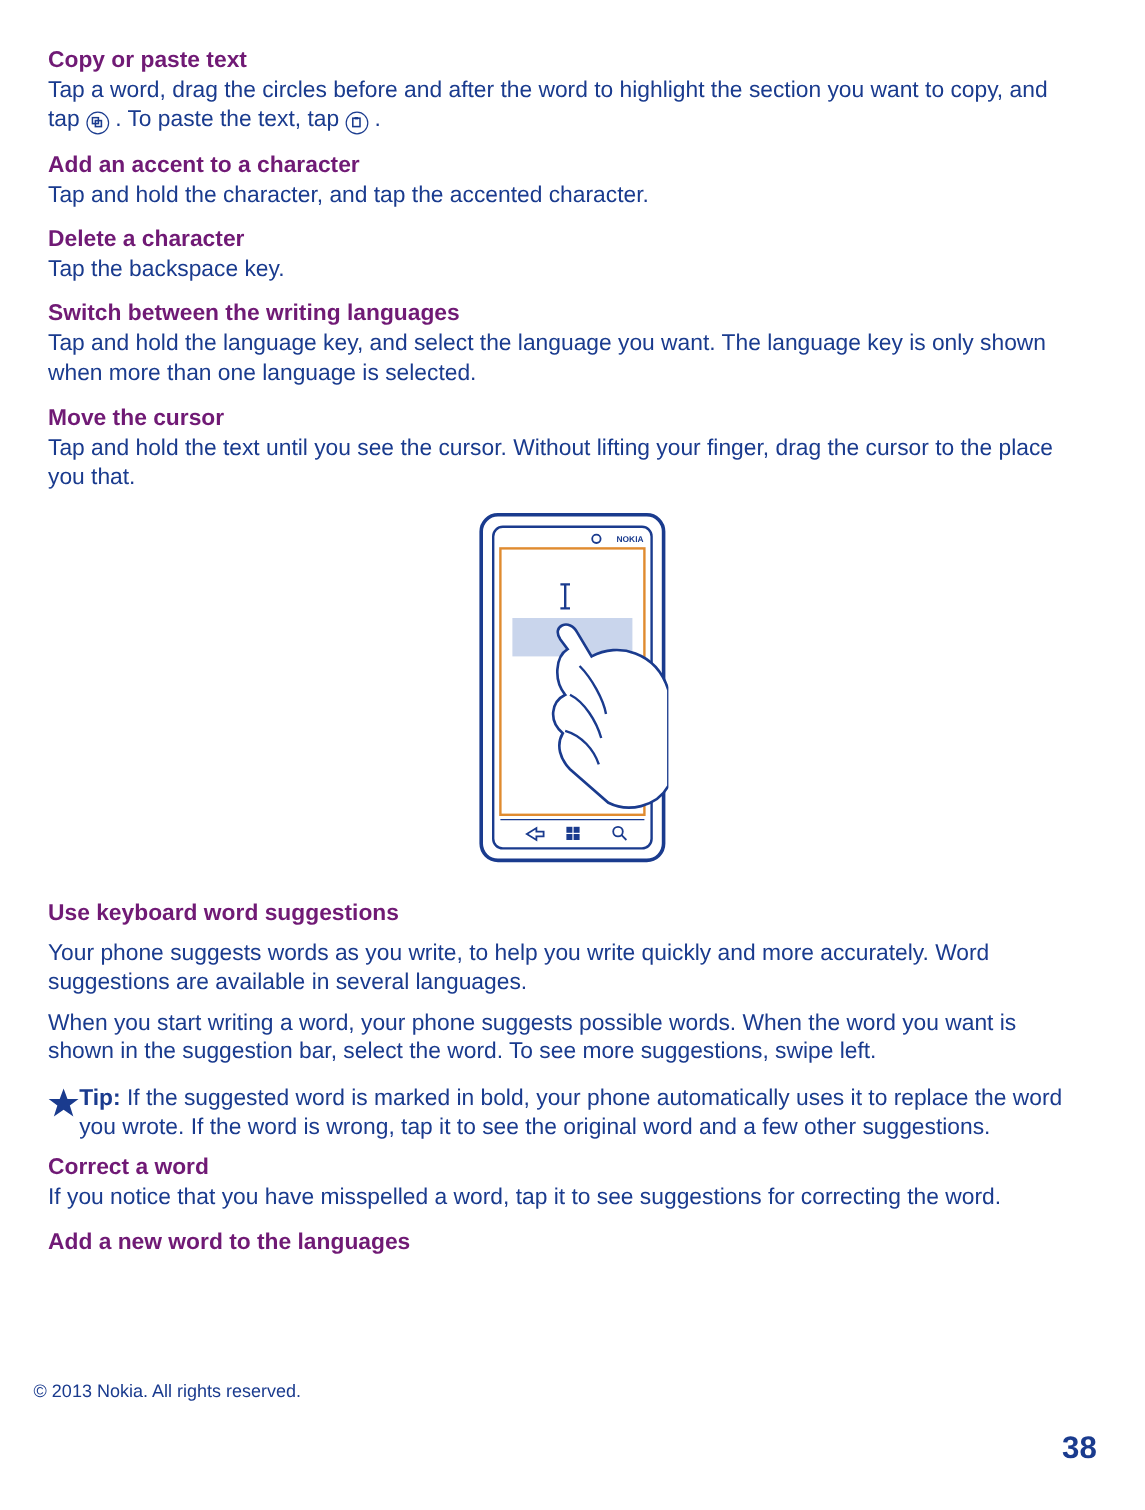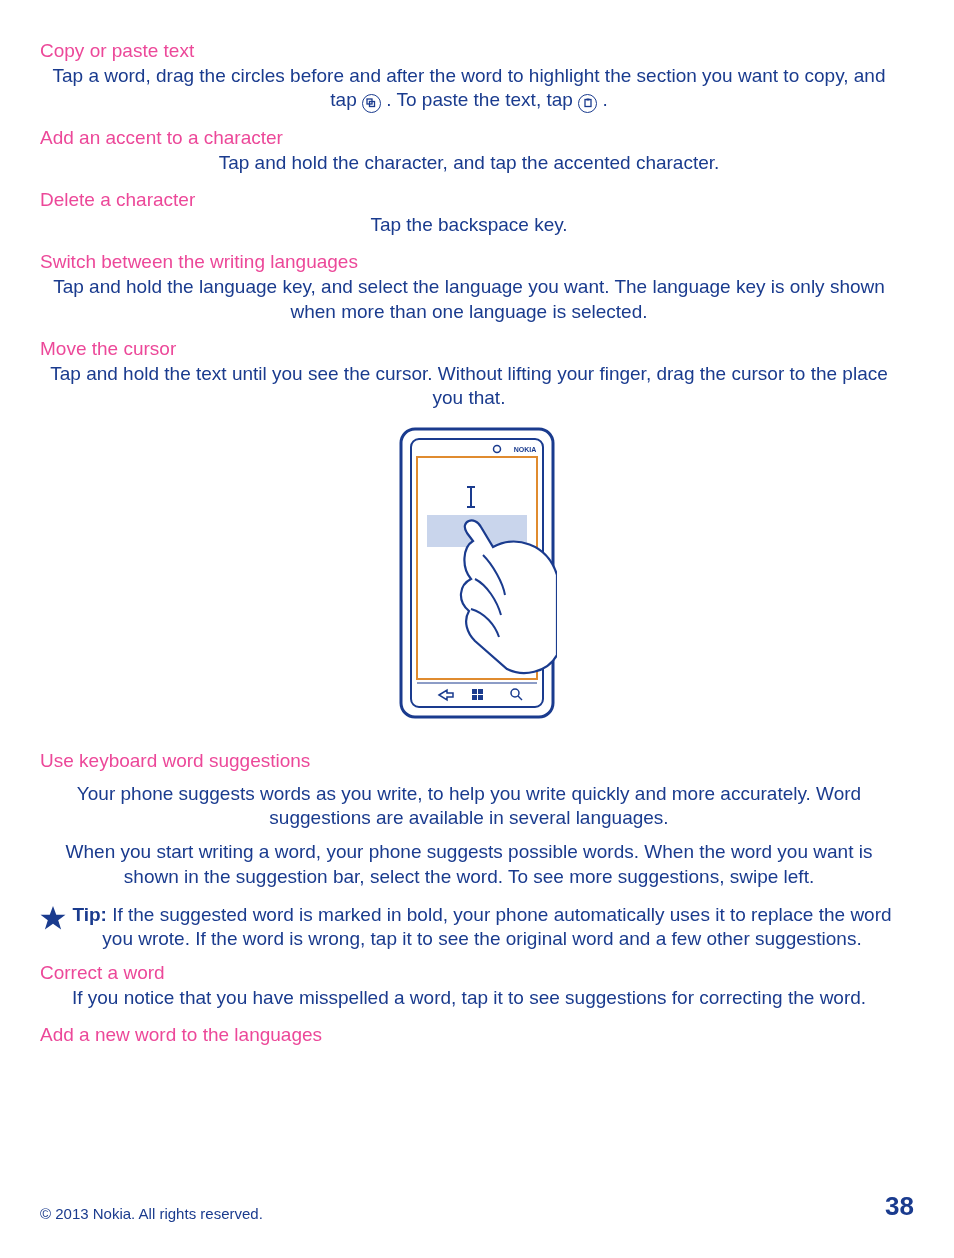--- a/index.html
+++ b/index.html
@@ -12,25 +12,25 @@
     height: 1258px;
     font-family: "Segoe UI", "Helvetica Neue", Arial, sans-serif;
     font-size: 19px;
     color: #1a3b8e;
     position: relative;
     box-sizing: border-box;
     padding: 40px 40px 0 40px;
   }
   .section { margin-bottom: 14px; }
   .h {
-    font-weight: 400;
-    color: #ec4899;
+    font-weight: 700;
+    color: #701a75;
     margin: 0 0 2px 0;
   }
-  .p { margin: 0 16px 2px 0; line-height: 1.28; text-align: center; }
+  .p { margin: 0 16px 2px 0; line-height: 1.28; }
   .icon-circle {
     display: inline-flex;
     align-items: center;
     justify-content: center;
     width: 17px; height: 17px;
     border: 1.6px solid #1a3b8e;
     border-radius: 50%;
     vertical-align: -2px;
     font-size: 11px;
     font-weight: 700;
@@ -46,24 +46,24 @@
     gap: 0;
     margin-bottom: 8px;
   }
   .tip-row .star {
     flex: 0 0 auto;
     margin-top: 2px;
   }
   .tip-row .p { flex: 1; }
   footer {
     position: absolute;
-    left: 40px; right: 40px; bottom: 36px;
+    left: 28px; right: 40px; bottom: 36px;
     display: flex;
     justify-content: space-between;
-    align-items: flex-end;
+    align-items: flex-start;
     font-size: 15px;
   }
   footer .page {
     font-size: 26px;
     font-weight: 700;
     margin-top: 40px;
   }
 </style>
 </head>
 <body>

